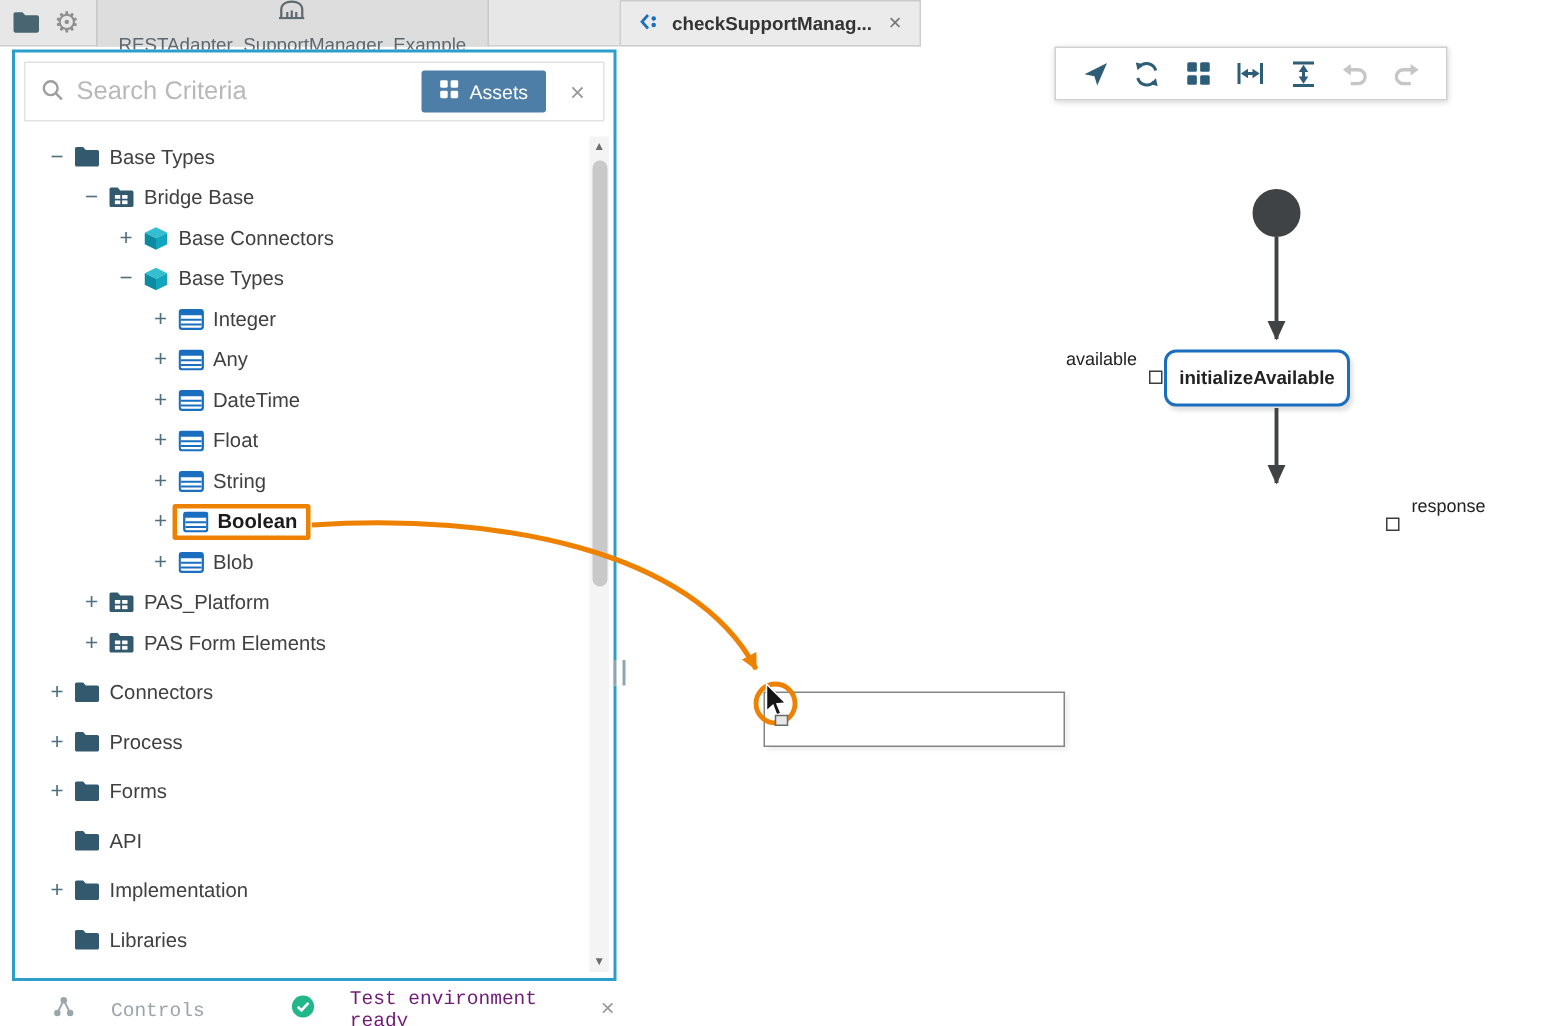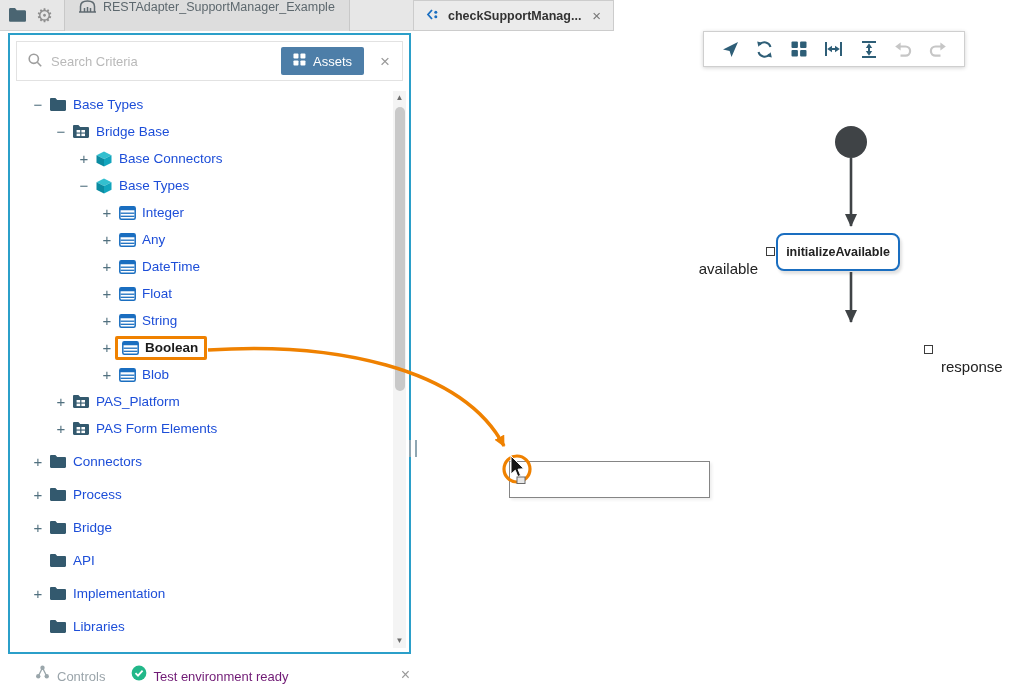--- a/index.html
+++ b/index.html
@@ -5,84 +5,84 @@
   * { margin:0; padding:0; box-sizing:border-box; }
   html,body { background:#fff; }
   body { font-family:"Liberation Sans", sans-serif; font-size:13px; color:#333; }
   .screen { position:relative; width:1034px; height:684px; background:#fff; overflow:hidden; }
 
   
   .topbar { position:absolute; left:0; top:0; width:413px; height:31px; background:#e7e7e7;
             border-bottom:1px solid #d2d2d2; display:flex; align-items:center; padding:0 4px; z-index:5; }
   .tb-iconbtn { width:27px; height:27px; display:flex; align-items:center; justify-content:center; }
   .gear-glyph { font-size:19px; color:#8f8f8f; line-height:1; }
-  .project-tab { height:31px; display:flex; align-items:flex-start; gap:7px; padding:0 14px; background:#dddddd;
+  .project-tab { height:31px; display:flex; align-items:center; gap:7px; padding:0 14px; background:#dddddd;
                  border-left:1px solid #c8c8c8; border-right:1px solid #c8c8c8; color:#5d686e;
-                 font-size:12.5px; margin-left:6px; white-space:nowrap; }
+                 font-size:12.5px; margin-left:6px; white-space:nowrap;flex-direction:column; }
 
   
   .editor-tab { position:absolute; left:413px; top:0; height:31px; display:flex; align-items:center; gap:7px;
                 padding:0 12px; background:#ebebeb; border:1px solid #cccccc; font-weight:bold;
                 font-size:12.5px; color:#333; z-index:5; white-space:nowrap; }
   .tab-close { font-weight:normal; color:#777; font-size:15px; margin-left:4px; }
 
   
   .panel { position:absolute; left:8px; top:33px; width:403px; height:621px; background:#fff;
            border:2px solid #2b9fc9; z-index:10; }
   .search-row { position:absolute; left:6px; top:6px; right:6px; height:40px; border:1px solid #e2e2e2;
                 display:flex; align-items:center; padding:0 10px; gap:8px; background:#fff; }
-  .search-input { flex:1; border:none; outline:none; font-size:13px; color:#c2410c; min-width:20px; background:transparent; }
+  .search-input { flex:1; border:none; outline:none; font-size:17px; color:#c2410c; min-width:20px; background:transparent; }
   .search-input::placeholder { color:#b9b9b9; }
   .assets-btn { display:flex; align-items:center; gap:7px; background:#4d7ea8; color:#fff; font-size:13px;
                 padding:6px 12px; border-radius:2px; border:none; cursor:default; }
   .panel-close { color:#9a9a9a; font-size:17px; margin:0 2px 0 8px; line-height:1; }
 
   .tree { position:absolute; left:2px; top:56px; right:18px; bottom:4px; overflow:hidden; }
   .tree-row { height:27px; display:flex; align-items:center; white-space:nowrap; }
   .tree-row.gap { margin-top:6px; }
   .toggle { width:16px; flex:0 0 16px; text-align:center; color:#51707f; font-size:15px; }
   .t-wrap { display:flex; align-items:center; }
   .t-icon { width:20px; height:18px; flex:0 0 20px; display:flex; align-items:center; justify-content:center; margin:0 5px 0 2px; }
-  .t-label { font-size:13.5px; color:#1d4ed8; }
+  .t-label { font-size:13.5px; color:#404040; }
   .t-label.hl { font-weight:bold; color:#1b1b1b; }
   .hl-box { border:3px solid #ef8100; border-radius:2px; padding:0 6px 0 0; margin:-3px 0; }
 
   .scrollbar { position:absolute; top:56px; right:3px; bottom:4px; width:13px; background:#f4f4f4; }
   .scroll-arrow { position:absolute; left:0; width:13px; height:14px; color:#6e6e6e; font-size:8px;
                   text-align:center; line-height:14px; }
   .scroll-arrow.up { top:0; } .scroll-arrow.down { bottom:0; }
   .scroll-thumb { position:absolute; left:1.5px; width:10px; top:16px; height:284px; background:#c9c9c9; border-radius:5px; }
 
   .resize-handle { position:absolute; left:409px; top:440px; width:8px; height:17px; z-index:20;
                    border-left:2px solid #8fa6b2; border-right:2px solid #8fa6b2; background:#fff; }
 
   
   .status-bar { position:absolute; left:10px; top:662px; width:400px; height:22px; display:flex;
-                align-items:flex-end; gap:6px; color:#9aa4aa; font-size:13px; padding-left:24px; }
+                align-items:center; gap:23px; color:#9aa4aa; font-size:13px; padding-left:24px;font-family:Liberation Mono, monospace; }
   .status-green { color:#701a75; }
   .status-close { margin-left:auto; color:#9a9a9a; font-size:16px; }
   .status-gap { width:14px; }
 
   
   .canvas { position:absolute; left:413px; top:31px; right:0; bottom:0; background:#fff; }
   .diagram-toolbar { position:absolute; left:703px; top:31px; width:262px; height:36px; background:#fff;
                      border:1px solid #cfcfcf; box-shadow:0 1px 4px rgba(0,0,0,0.18); display:flex;
                      align-items:center; justify-content:space-between; padding:0 14px; z-index:15; }
   .tb-btn { width:24px; height:24px; display:flex; align-items:center; justify-content:center; color:#2e5e77; }
   .tb-btn.disabled { color:#c6c6c6; }
 
   .node { position:absolute; background:#fff; border:2px solid #1a6ec0; border-radius:8px; display:flex;
           align-items:center; justify-content:center; font-size:12.5px; font-weight:600; color:#222;
           box-shadow:2px 3px 3px rgba(0,0,0,0.12); z-index:12; }
   .node-init { left:776px; top:233px; width:124px; height:38px; }
   .node-get  { left:776px; top:329px; width:151px; height:50px; }
   .port { position:absolute; width:9px; height:9px; background:#fff; border:1px solid #3c3c3c; z-index:13; }
   .port-init { left:766px; top:247px; }
   .port-get  { left:924px; top:345px; }
-  .port-label { position:absolute; font-size:15px; color:#222; z-index:13;margin-top:28px; }
+  .port-label { position:absolute; font-size:12px; color:#222; z-index:13; }
   .label-available { left:688px; top:232px; width:70px; text-align:right; }
   .label-response  { left:941px; top:330px; }
 
   .drop-box { position:absolute; left:509px; top:461px; width:201px; height:37px; border:1px solid #858585;
               background:#fff; box-shadow:2px 2px 3px rgba(0,0,0,0.07); z-index:30; }
 
   .overlay { position:absolute; left:0; top:0; width:1034px; height:684px; z-index:50; pointer-events:none; }
 </style>
 </head>
 <body>
@@ -421,21 +421,21 @@
           </span>
         </div>
         <div class="tree-row gap" style="padding-left: 18px;">
           <span class="toggle">+</span>
           <span class="t-wrap">
             <span class="t-icon">
               <svg width="18" height="15" viewBox="0 0 18 15">
                 <path d="M1 2.2 C1 1.5 1.5 1 2.2 1 H6.4 L8.2 3 H15.8 C16.5 3 17 3.5 17 4.2 V12.8 C17 13.5 16.5 14 15.8 14 H2.2 C1.5 14 1 13.5 1 12.8 Z" fill="#33596e"></path>
               </svg>
             </span>
-            <span class="t-label">Bridge</span>
+            <span class="t-label">Forms</span>
           </span>
         </div>
         <div class="tree-row gap" style="padding-left: 18px;">
           <span class="toggle"></span>
           <span class="t-wrap">
             <span class="t-icon">
               <svg width="18" height="15" viewBox="0 0 18 15">
                 <path d="M1 2.2 C1 1.5 1.5 1 2.2 1 H6.4 L8.2 3 H15.8 C16.5 3 17 3.5 17 4.2 V12.8 C17 13.5 16.5 14 15.8 14 H2.2 C1.5 14 1 13.5 1 12.8 Z" fill="#33596e"></path>
               </svg>
             </span>

